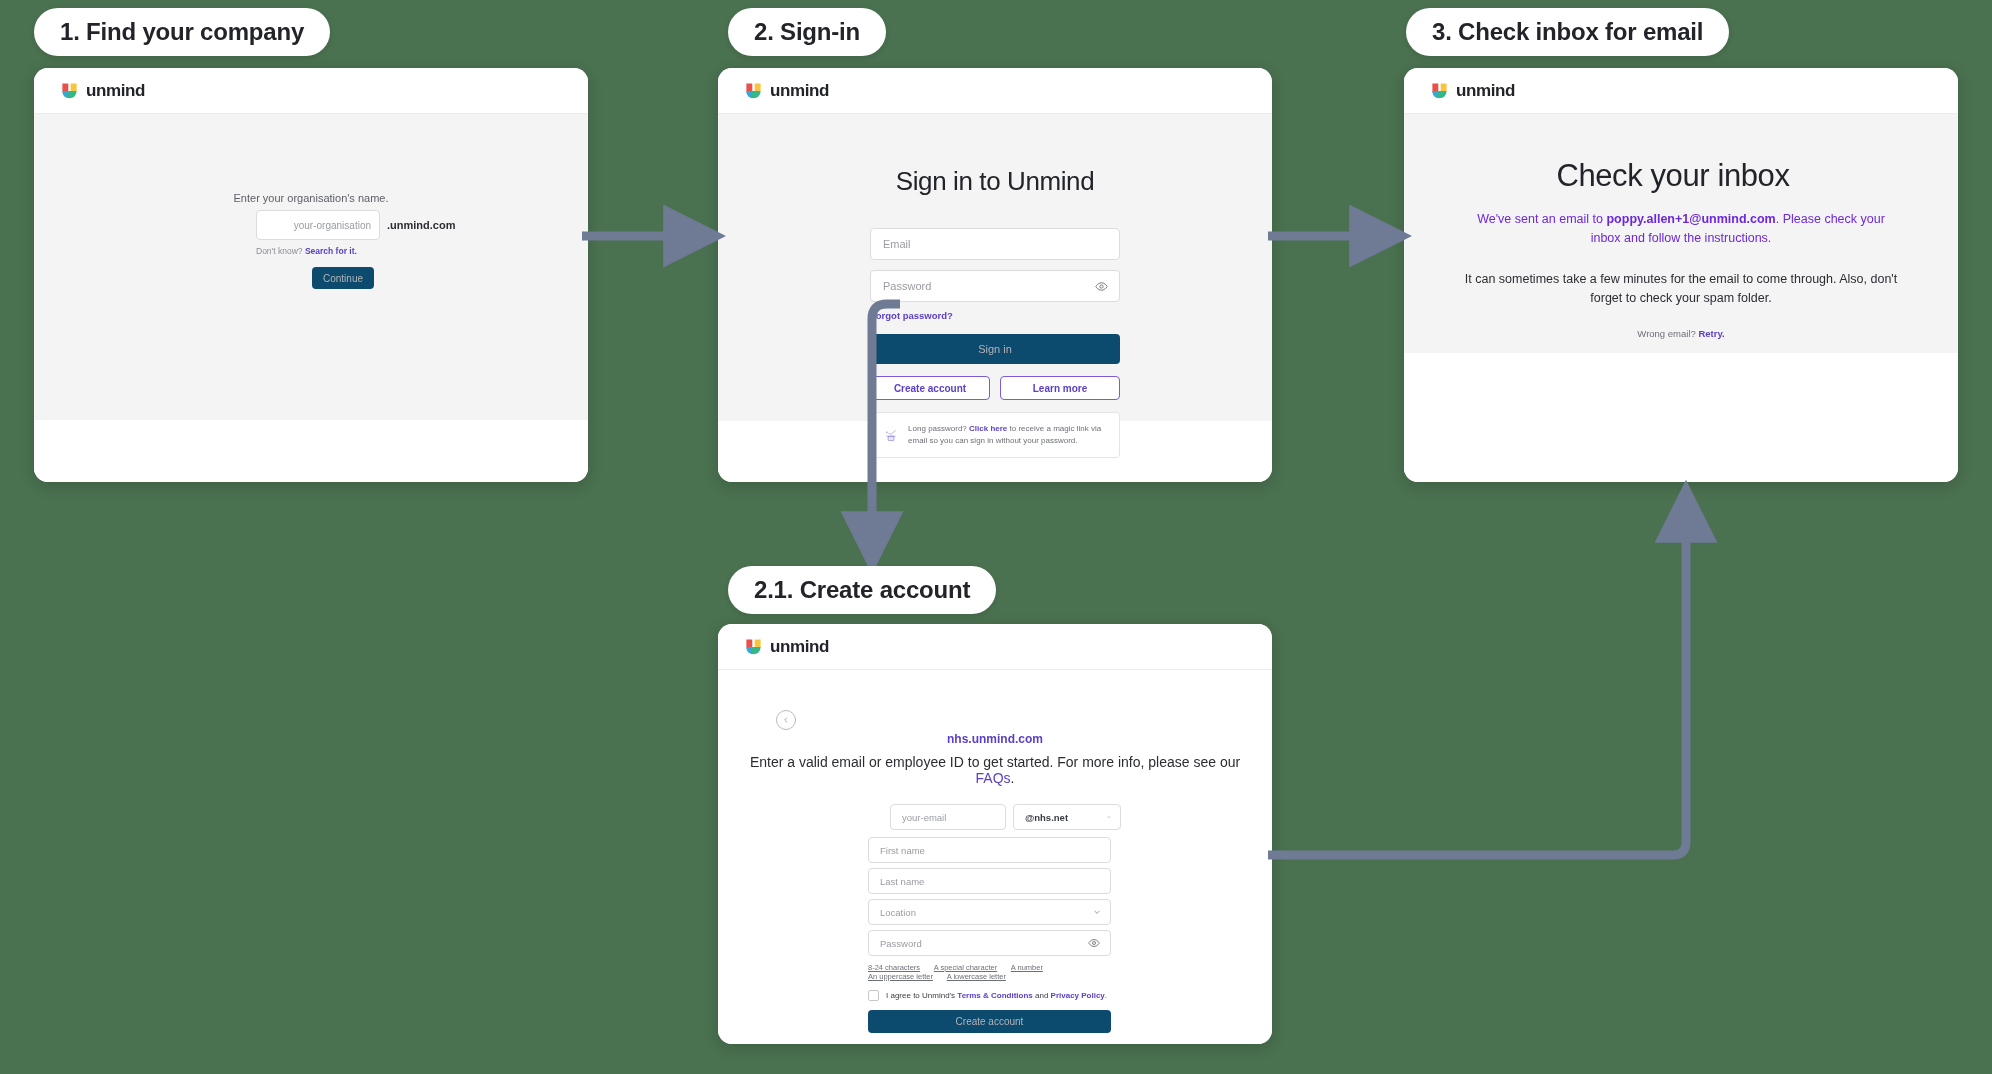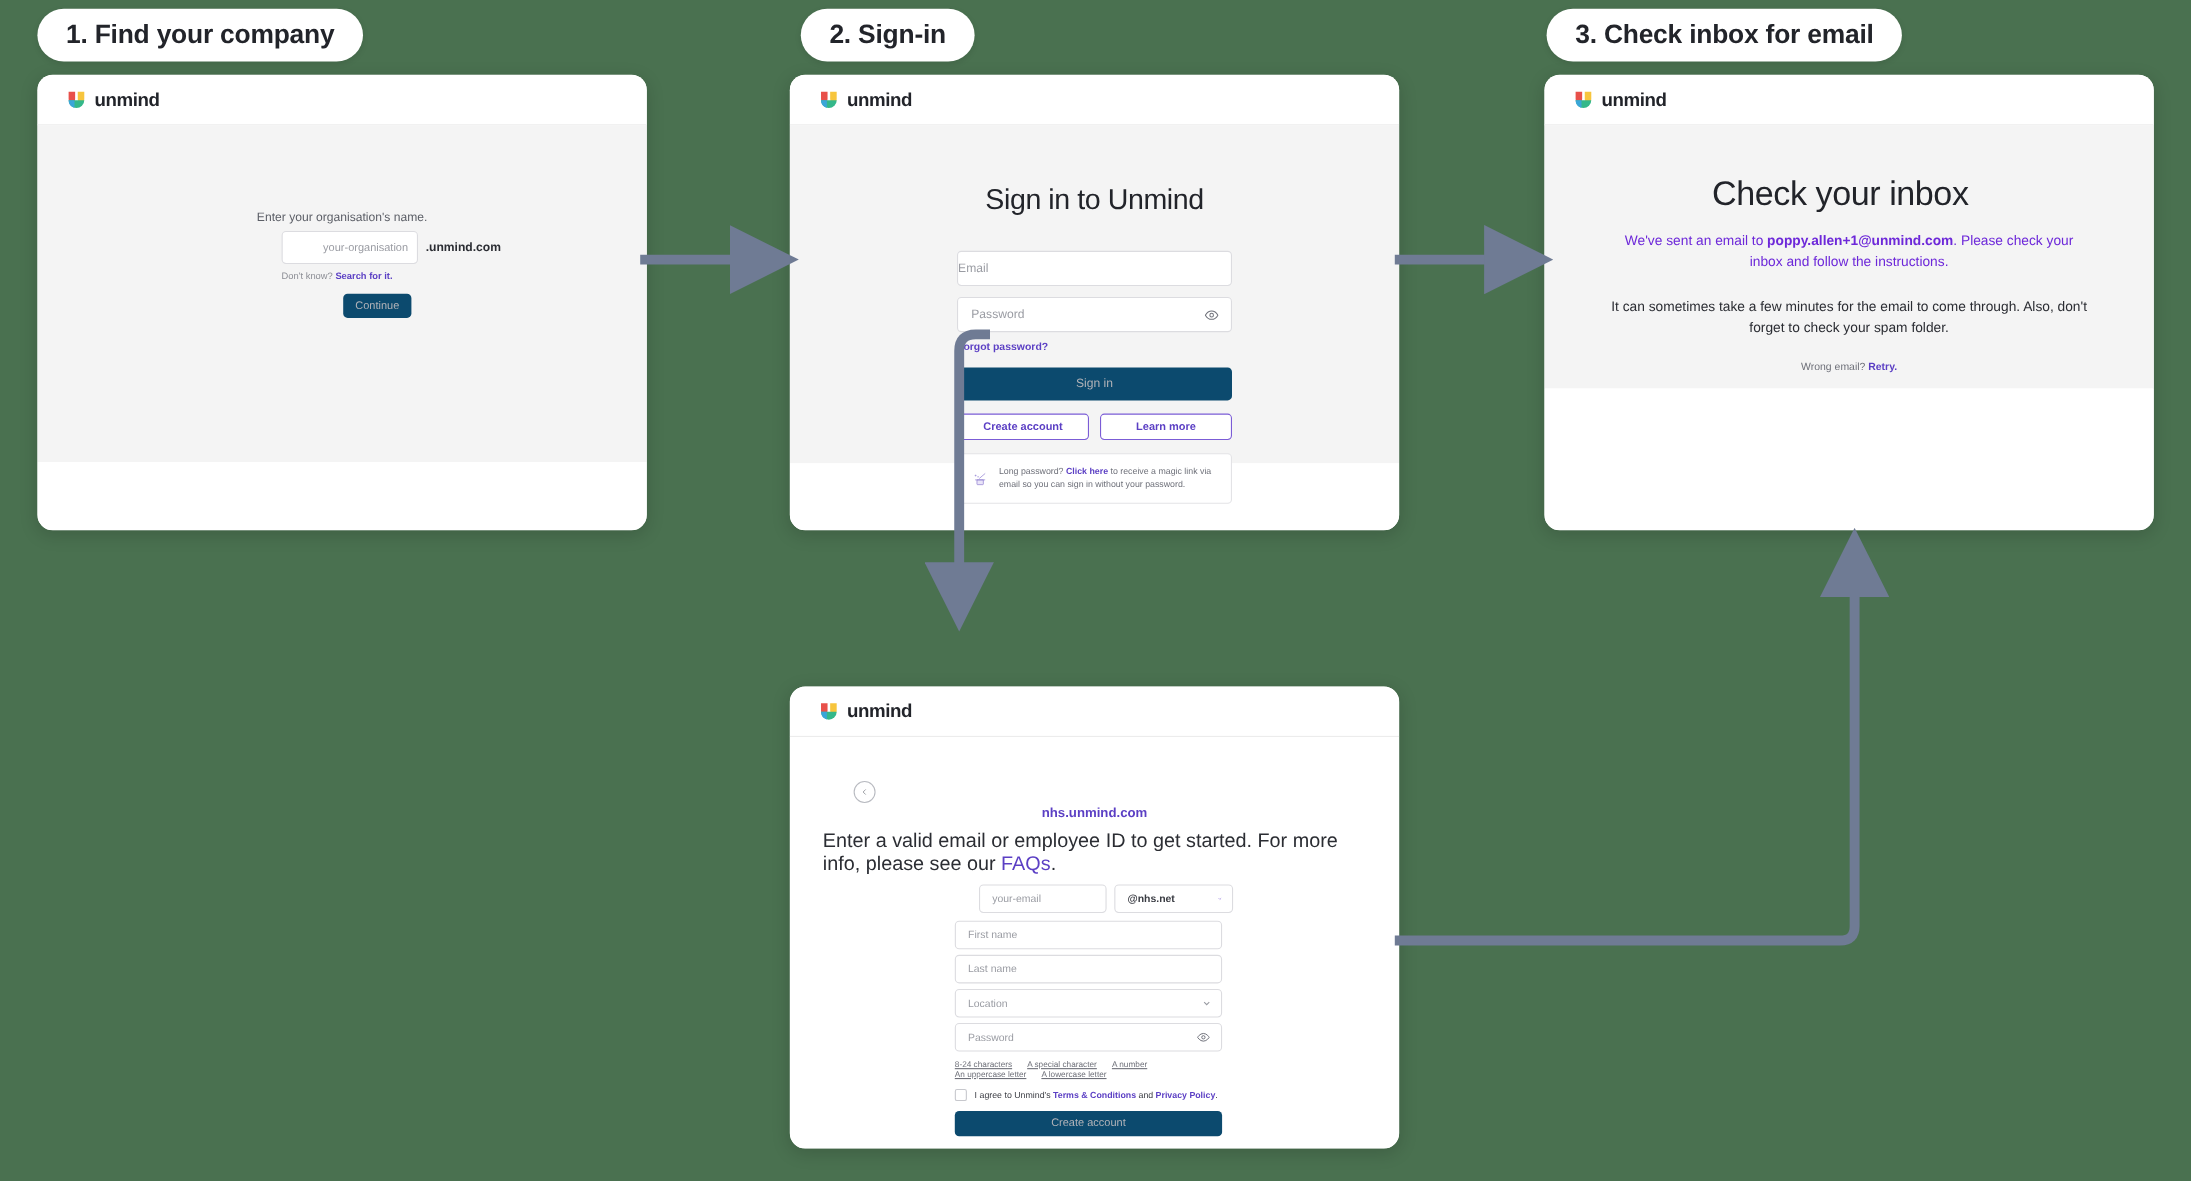--- a/index.html
+++ b/index.html
@@ -84,21 +84,21 @@
   #c1-input { width:124px; height:30px; justify-content:flex-end; padding-right:8px; font-size:10px; }
   #c1-suffix { font-size:11px; font-weight:700; color:#2b2d33; }
   #c1-hint { position:absolute; left:222px; top:132px; font-size:8.5px; color:#8b8d94; }
   #c1-continue { position:absolute; left:278px; top:153px; width:62px; height:22px; font-size:10px; }
 
   
   #card2 { left: 718px; top: 68px; width: 554px; height: 414px; }
   #card2 .card-body { height: 307px; position:relative; }
   #card2 .card-footer { height: 61px; }
   #c2-title { position:absolute; left:0; right:0; top:52px; font-size:26px; }
-  #c2-email { position:absolute; left:152px; top:114px; width:250px; height:32px; font-size:11px; }
+  #c2-email { position:absolute; left:152px; top:114px; width:250px; height:32px; padding-left:12px; font-size:11px; }
   #c2-pass  { position:absolute; left:152px; top:156px; width:250px; height:32px; padding-left:12px; font-size:11px;
               justify-content:space-between; padding-right:11px; }
   #c2-forgot{ position:absolute; left:152px; top:196px; font-size:9.5px; }
   #c2-signin{ position:absolute; left:152px; top:220px; width:250px; height:30px; font-size:11px; }
   #c2-create{ position:absolute; left:152px; top:262px; width:120px; height:24px; font-size:10px; }
   #c2-learn { position:absolute; left:282px; top:262px; width:120px; height:24px; font-size:10px; }
   #c2-magic {
     position:absolute; left:152px; top:298px; width:250px; height:46px;
     background:#fff; border:1px solid #e3e3e6; border-radius:4px;
     display:flex; align-items:center; gap:10px; padding:0 13px;
@@ -117,21 +117,21 @@
   
   #card21 { left: 718px; top: 624px; width: 554px; height: 420px; }
   #card21 .card-body { height: 374px; position:relative; background:#ffffff; }
   #c21-back {
     position:absolute; left:58px; top:40px; width:20px; height:20px;
     border:1.3px solid #b9bbc1; border-radius:50%;
     display:flex; align-items:center; justify-content:center;
   }
   #c21-title { position:absolute; left:0; right:0; top:34px; font-size:21px; }
   #c21-domain{ position:absolute; left:0; right:0; top:62px; font-size:12px; text-align:center; font-weight:700; color:#5b3fc4; }
-  #c21-intro { position:absolute; left:30px; right:30px; top:84px; font-size:18px; color:#2b2d33; }
+  #c21-intro { position:absolute; left:30px; right:30px; top:84px; font-size:14px; text-align:center; color:#2b2d33; }
   .c21-field { position:absolute; left:150px; height:26px; padding-left:11px; font-size:9.5px; }
   #c21-emailrow { position:absolute; left:150px; top:134px; display:flex; gap:7px;margin-left:22px; }
   #c21-email { width:116px; height:26px; padding-left:11px; font-size:9.5px; }
   #c21-suffix{ width:108px; height:26px; padding-left:11px; font-size:9.5px;
                justify-content:space-between; padding-right:9px; color:#3a3c43; font-weight:700;gap:39px; }
   #c21-first { top:167px; width:243px; }
   #c21-last  { top:198px; width:243px; }
   #c21-loc   { top:229px; width:243px; justify-content:space-between; padding-right:9px; }
   #c21-pass  { top:260px; width:243px; justify-content:space-between; padding-right:10px; }
   #c21-reqs  { position:absolute; left:150px; top:293px; width:250px; font-size:7.5px; color:#6e7079; }
@@ -166,20 +166,23 @@
 
   <div class="step-pill" style="left:34px; top:8px;">
     <span>1. Find your company</span>
   </div>
   <div class="step-pill" style="left:728px; top:8px;">
     <span>2. Sign-in</span>
   </div>
   <div class="step-pill" style="left:1406px; top:8px;">
     <span>3. Check inbox for email</span>
   </div>
+  <div class="step-pill" style="left:728px; top:566px;">
+    <span>2.1. Create account</span>
+  </div>
 
   <div class="card" id="card1">
     <div class="card-topbar">
       <div class="logo">
         <svg class="logo-mark" viewBox="0 0 32 32">
           <path d="M4 4h10v11a5 5 0 0 1-10 0z" fill="#e8504a"></path>
           <path d="M18 4h10v11a5 5 0 0 1-10 0z" fill="#f7c53d"></path>
           <path d="M4 17a12 12 0 0 0 24 0z" fill="#34b88a"></path>
           <path d="M4 17a12 12 0 0 0 9 11.6V17z" fill="#3aa6d8"></path>
         </svg>

